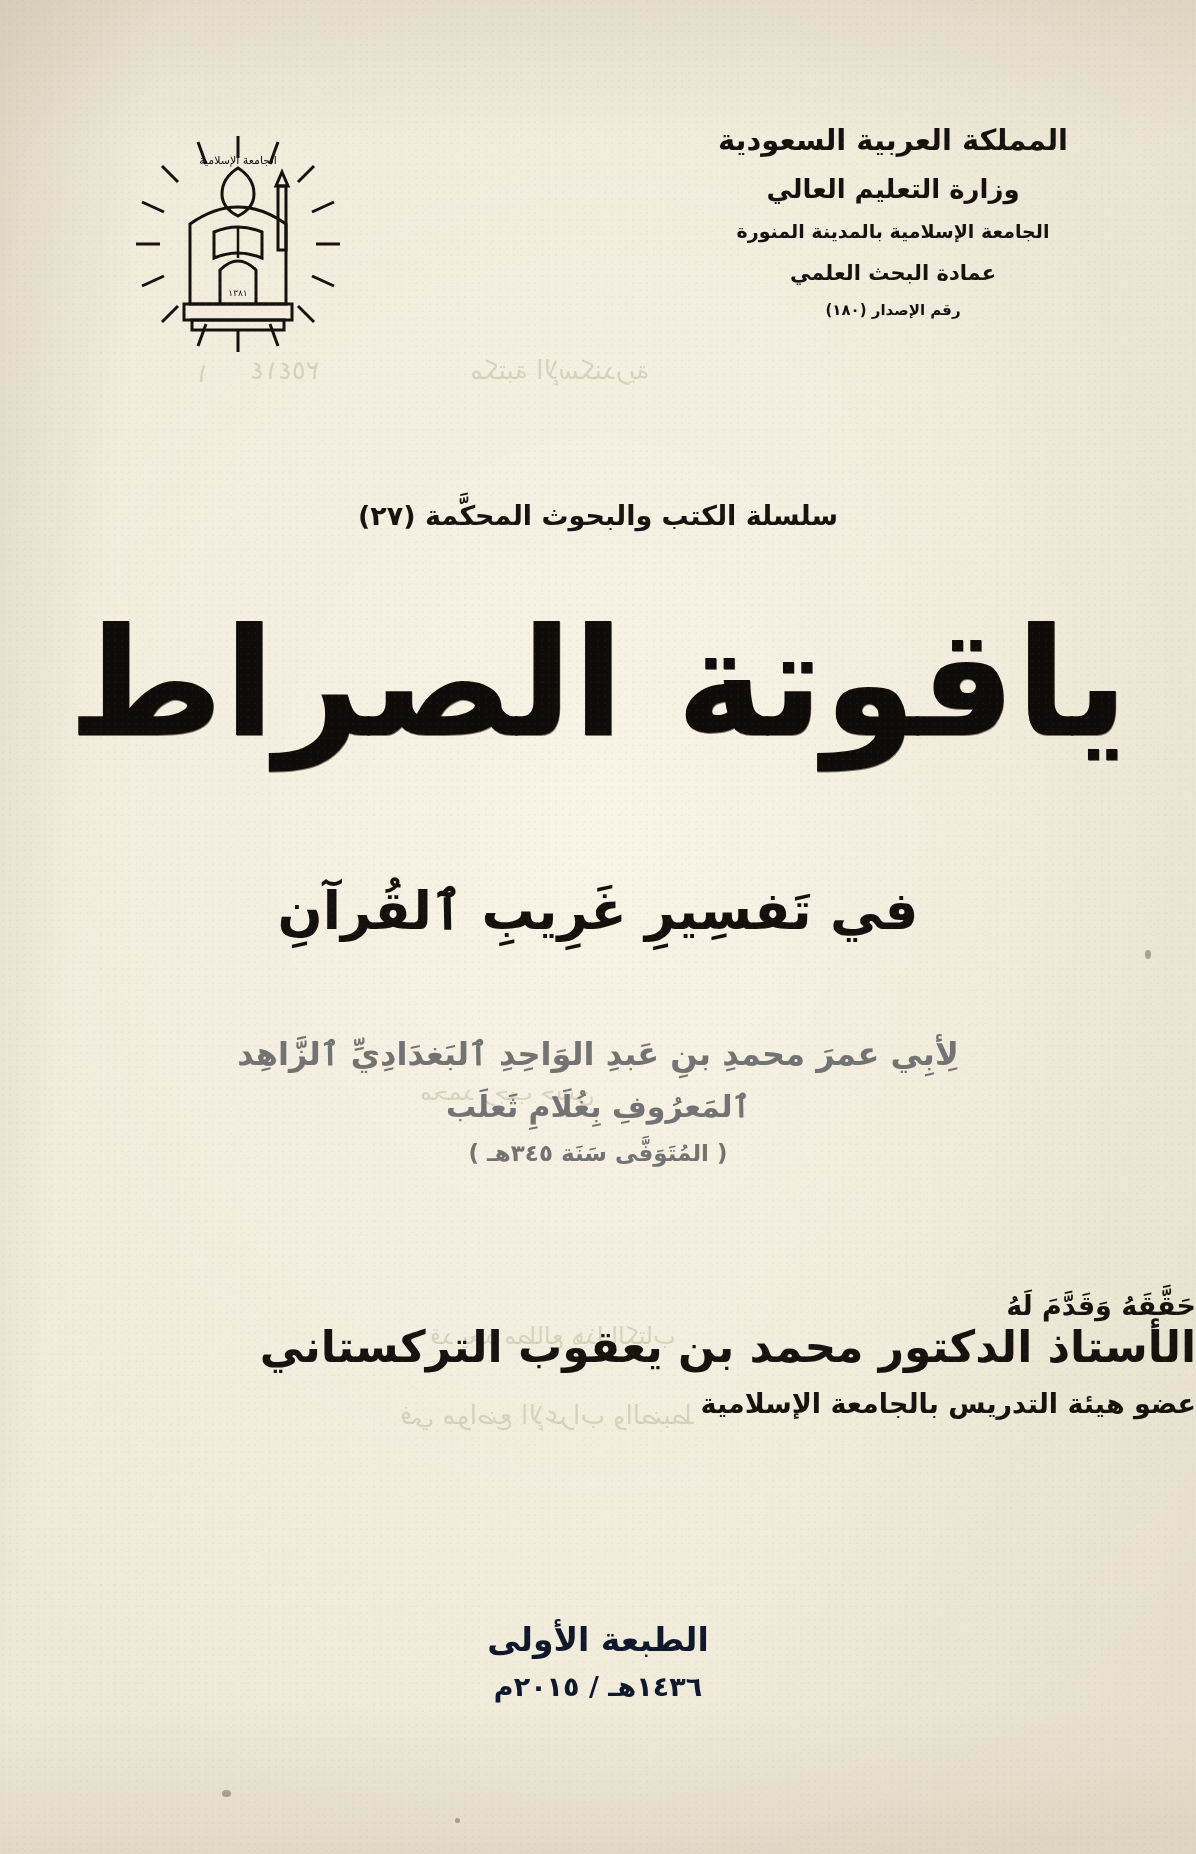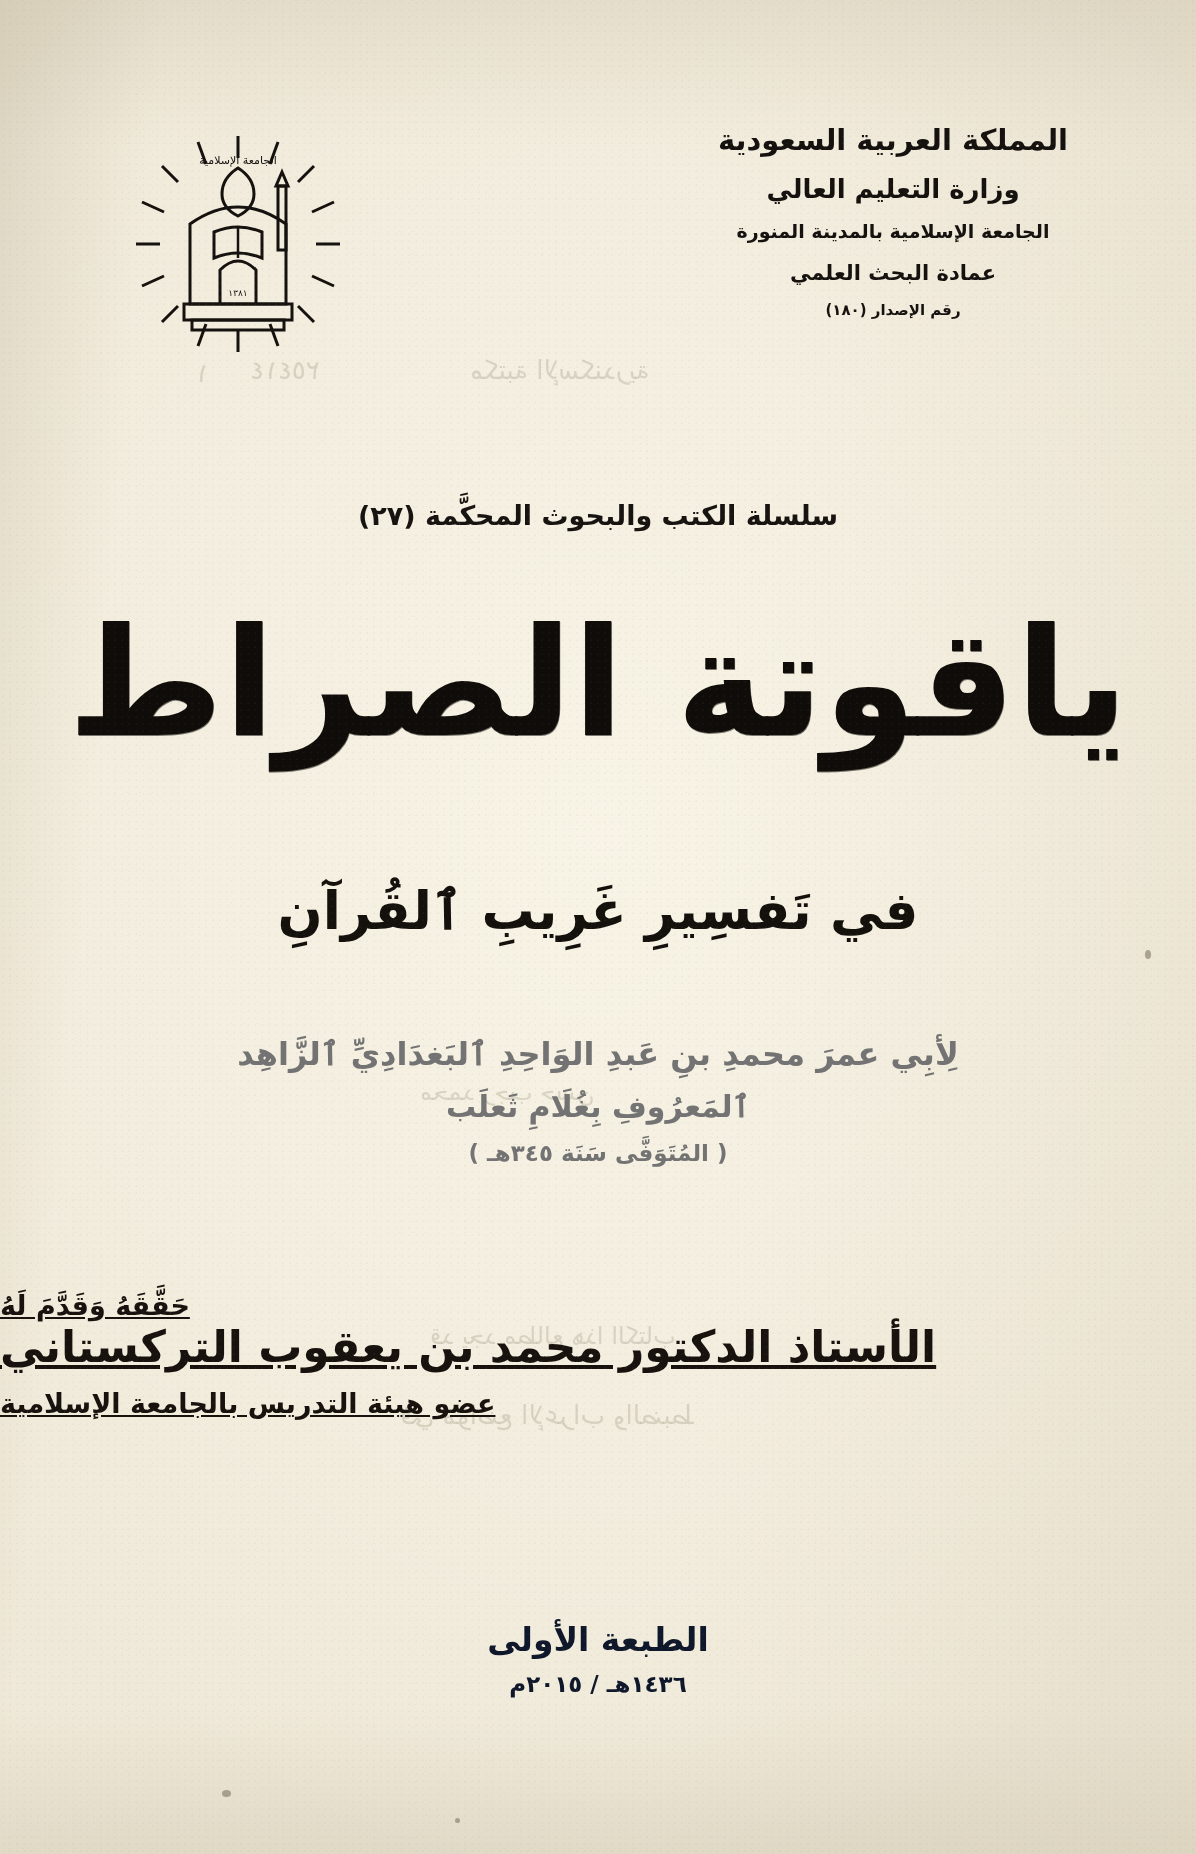--- a/index.html
+++ b/index.html
@@ -142,39 +142,38 @@
   .author .a1 { font-size: 32px; font-weight: 700; }
   .author .a2 { font-size: 30px; font-weight: 700; margin-top: 16px; }
   .author .a3 { font-size: 23px; font-weight: 700; margin-top: 16px; }
 
   
   .editor {
     position: absolute;
     top: 1290px;
     left: 0;
     right: 0;
-    text-align: left;
+    text-align: right;
     color: #17120e;
-    text-decoration: underline;
   }
   .editor .e1 { font-size: 27px; font-weight: 700; }
   .editor .e2 { font-size: 44px; font-weight: 700; margin-top: 0; letter-spacing: -1px; }
   .editor .e3 { font-size: 27px; font-weight: 700; margin-top: 16px; }
 
   
   .edition {
     position: absolute;
     top: 1620px;
     left: 0;
     right: 0;
     text-align: center;
     color: #0f172a;
   }
   .edition .ed1 { font-size: 33px; font-weight: 700; }
-  .edition .ed2 { font-size: 23px; font-weight: 700; margin-top: 12px; }
+  .edition .ed2 { font-size: 27px; font-weight: 700; margin-top: 12px; }
 
   
   .speck { position: absolute; background: rgba(90,80,62,0.45); border-radius: 50%; pointer-events: none; }
 </style>
 </head>
 <body>
 
 <div class="page">
 
   <div class="paper-tint"></div>

